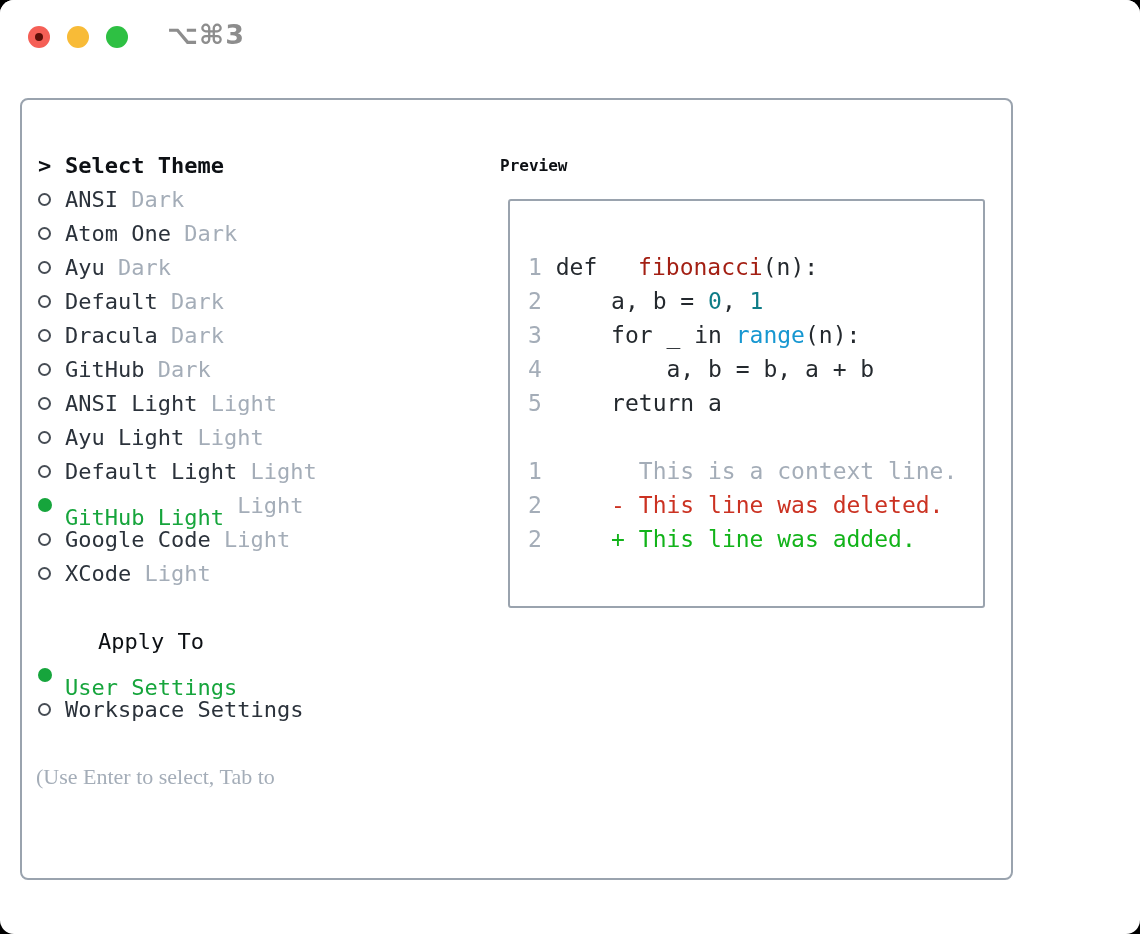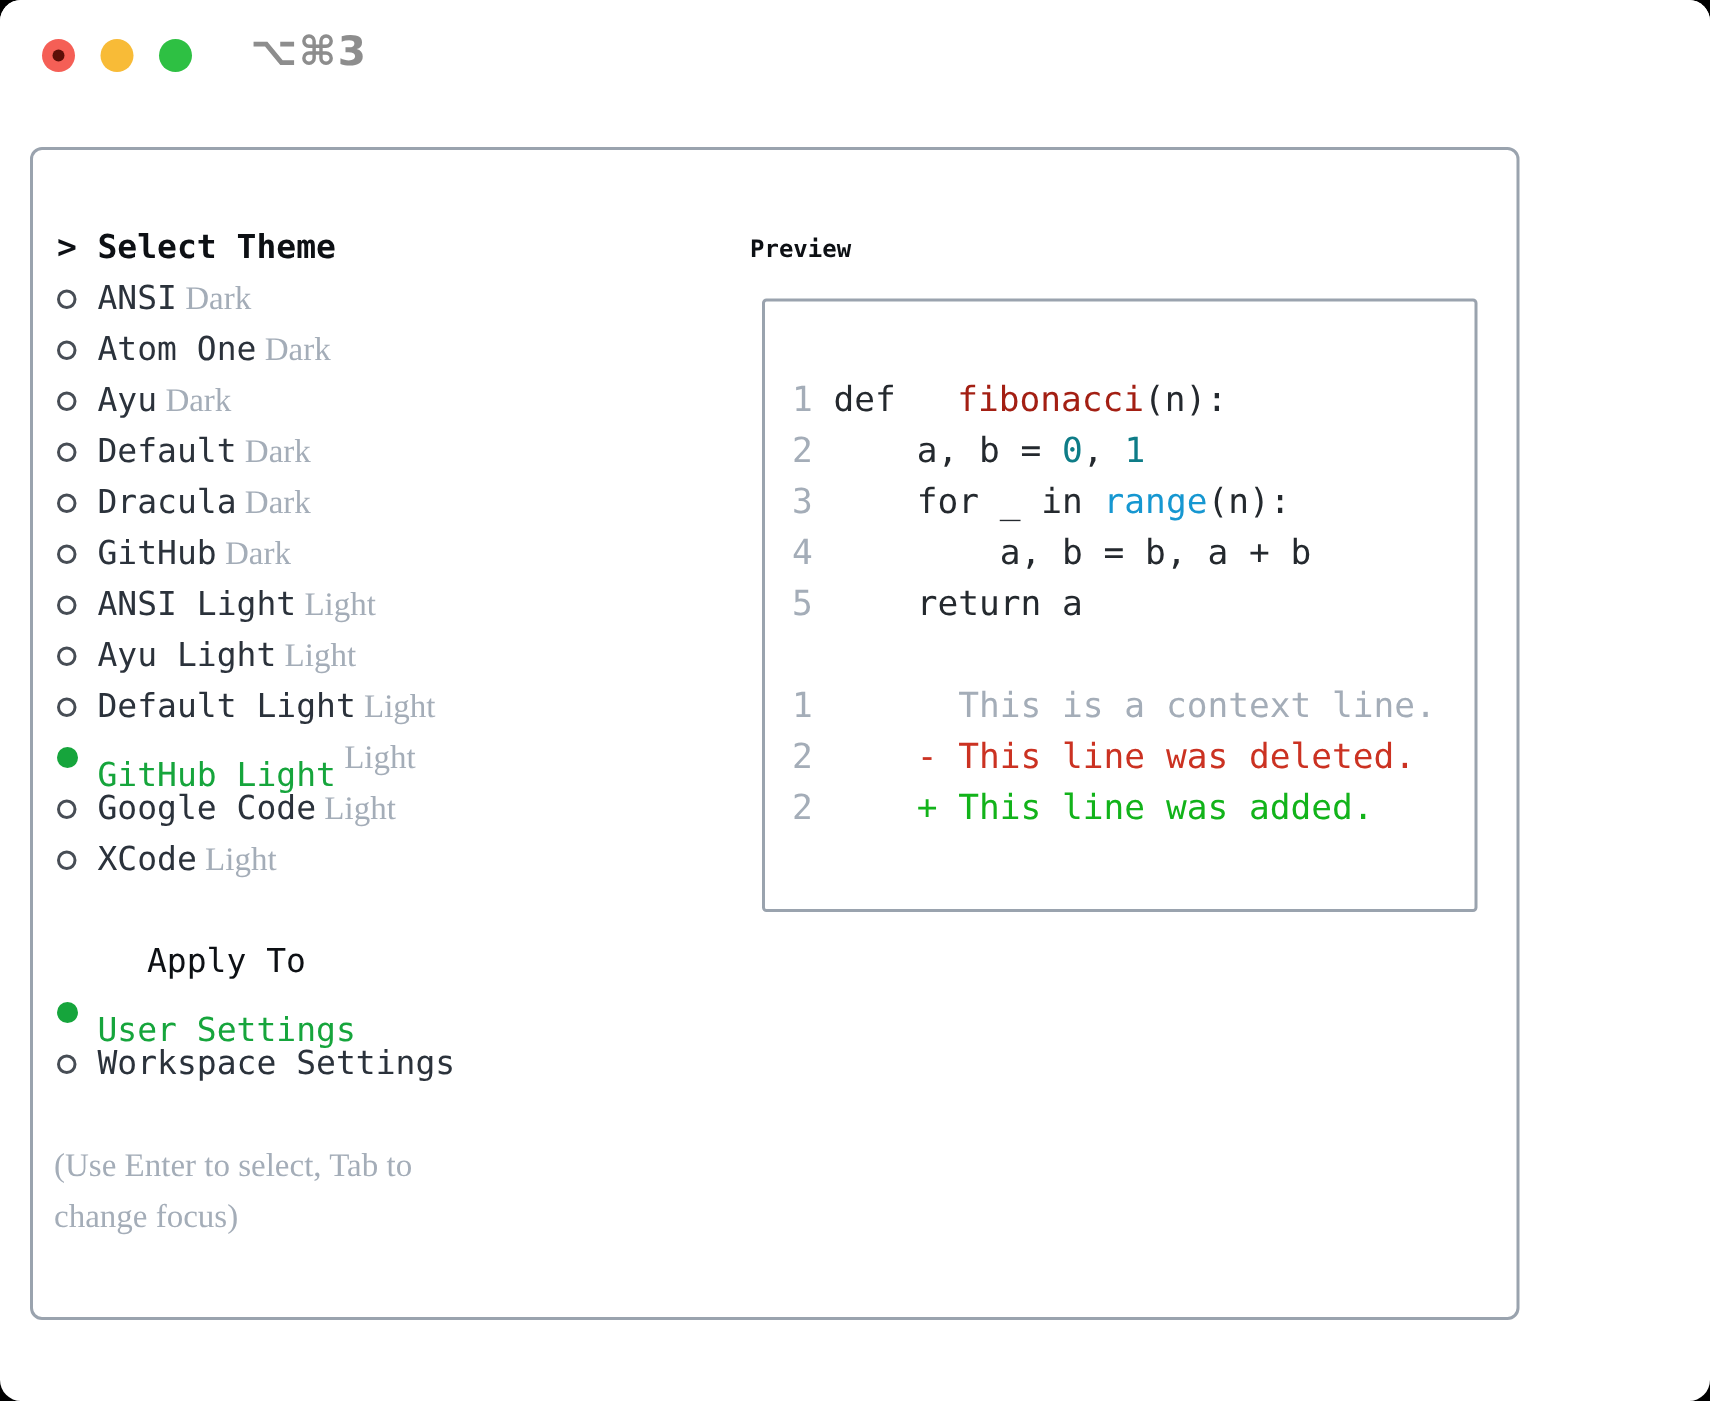--- a/index.html
+++ b/index.html
@@ -47,21 +47,21 @@
     background:#fff;
   }
   
   .left-col{position:absolute;left:14px;top:48px;width:440px;}
   .row{display:flex;align-items:center;height:34px;font-size:22px;color:var(--item);white-space:pre;}
   .row .marker{width:29px;display:flex;align-items:center;justify-content:flex-start;flex:0 0 29px;padding-left:2px;box-sizing:border-box;}
   .radio{width:13px;height:13px;border-radius:50%;border:2px solid #474d55;box-sizing:border-box;}
   .radio.on{border:none;background:var(--green);width:14px;height:14px;}
   .row.header{font-weight:700;color:var(--header);}
   .row.header .marker{font-weight:700;color:var(--header);}
-  .row .variant{color:var(--muted);font-family:Liberation Serif, serif;}
+  .row .variant{color:var(--muted);}
   .row.selected .label{color:var(--green);margin-top:24px;}
   .hint-row{height:34px;display:flex;align-items:center;font-size:22px;color:var(--muted);white-space:pre;font-family:Liberation Serif, serif;}
   
   .preview-title{
     position:absolute;left:478px;top:48px;height:34px;display:flex;align-items:center;
     font-size:16px;font-weight:700;color:var(--header);
   }
   .preview-box{
     position:absolute;left:486px;top:99px;width:477px;height:409px;
     box-sizing:border-box;border:2px solid var(--border);border-radius:3px;
@@ -115,21 +115,20 @@
         <span class="marker"></span>
         <span class="label" style="color:var(--header);margin-left:33px;">Apply To</span>
       </div>
       <div id="apply-items">
           <div class="row selected"><span class="marker"><span class="radio on"></span></span><span class="label">User Settings</span></div>
           <div class="row"><span class="marker"><span class="radio"></span></span><span class="label">Workspace Settings</span></div>
         </div>
       <div class="row"></div>
       <div id="hint-lines">
           <div class="hint-row">(Use Enter to select, Tab to</div>
-          <div class="hint-row">change focus)</div>
         </div>
     </div>
 
     <div class="preview-title">Preview</div>
 
     <div class="preview-box">
       <div id="preview-lines">
           <div class="pline"><span class="linenum">1 </span><span class="code">def </span><span class="function">fibonacci</span><span class="code">(n):</span></div>
           <div class="pline"><span class="linenum">2 </span><span class="code">    a, b = </span><span class="literal">0</span><span class="code">, </span><span class="literal">1</span></div>
           <div class="pline"><span class="linenum">3 </span><span class="code">    for _ in </span><span class="builtin">range</span><span class="code">(n):</span></div>

